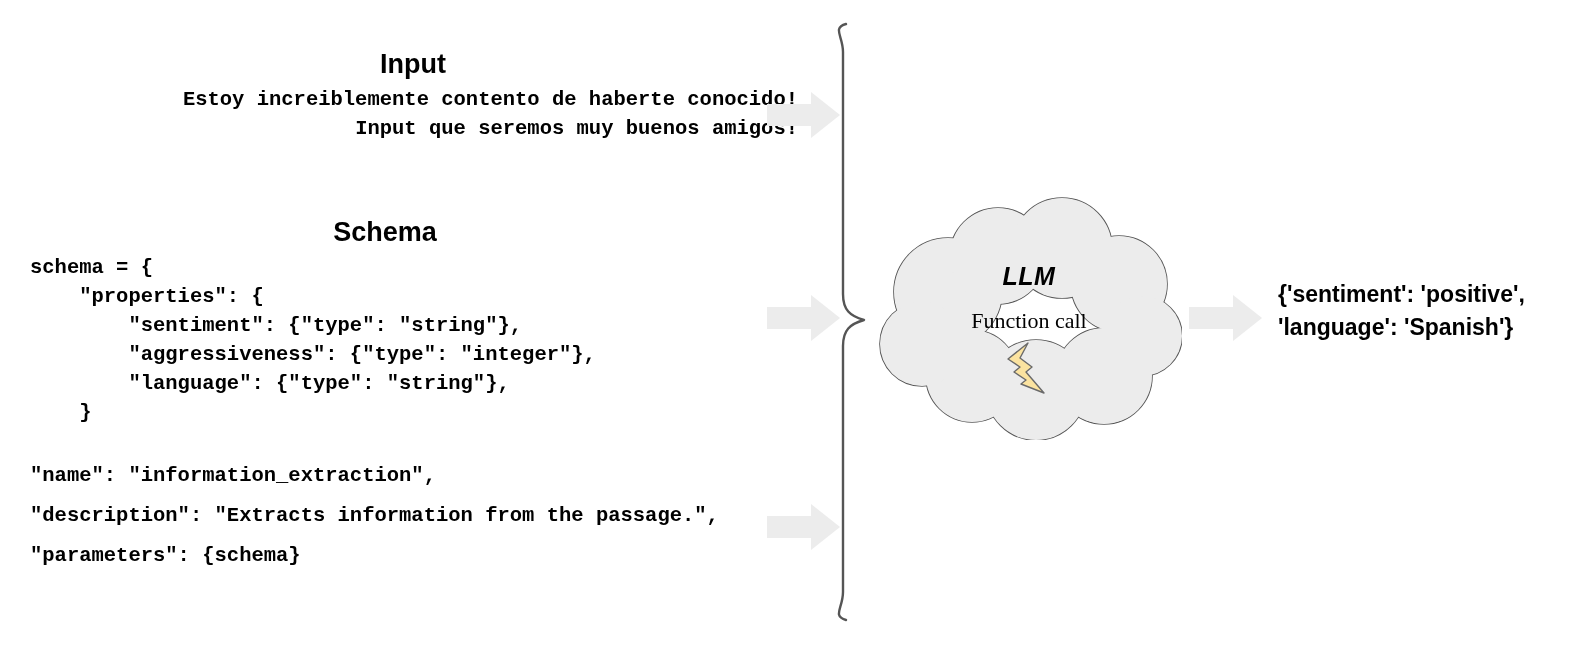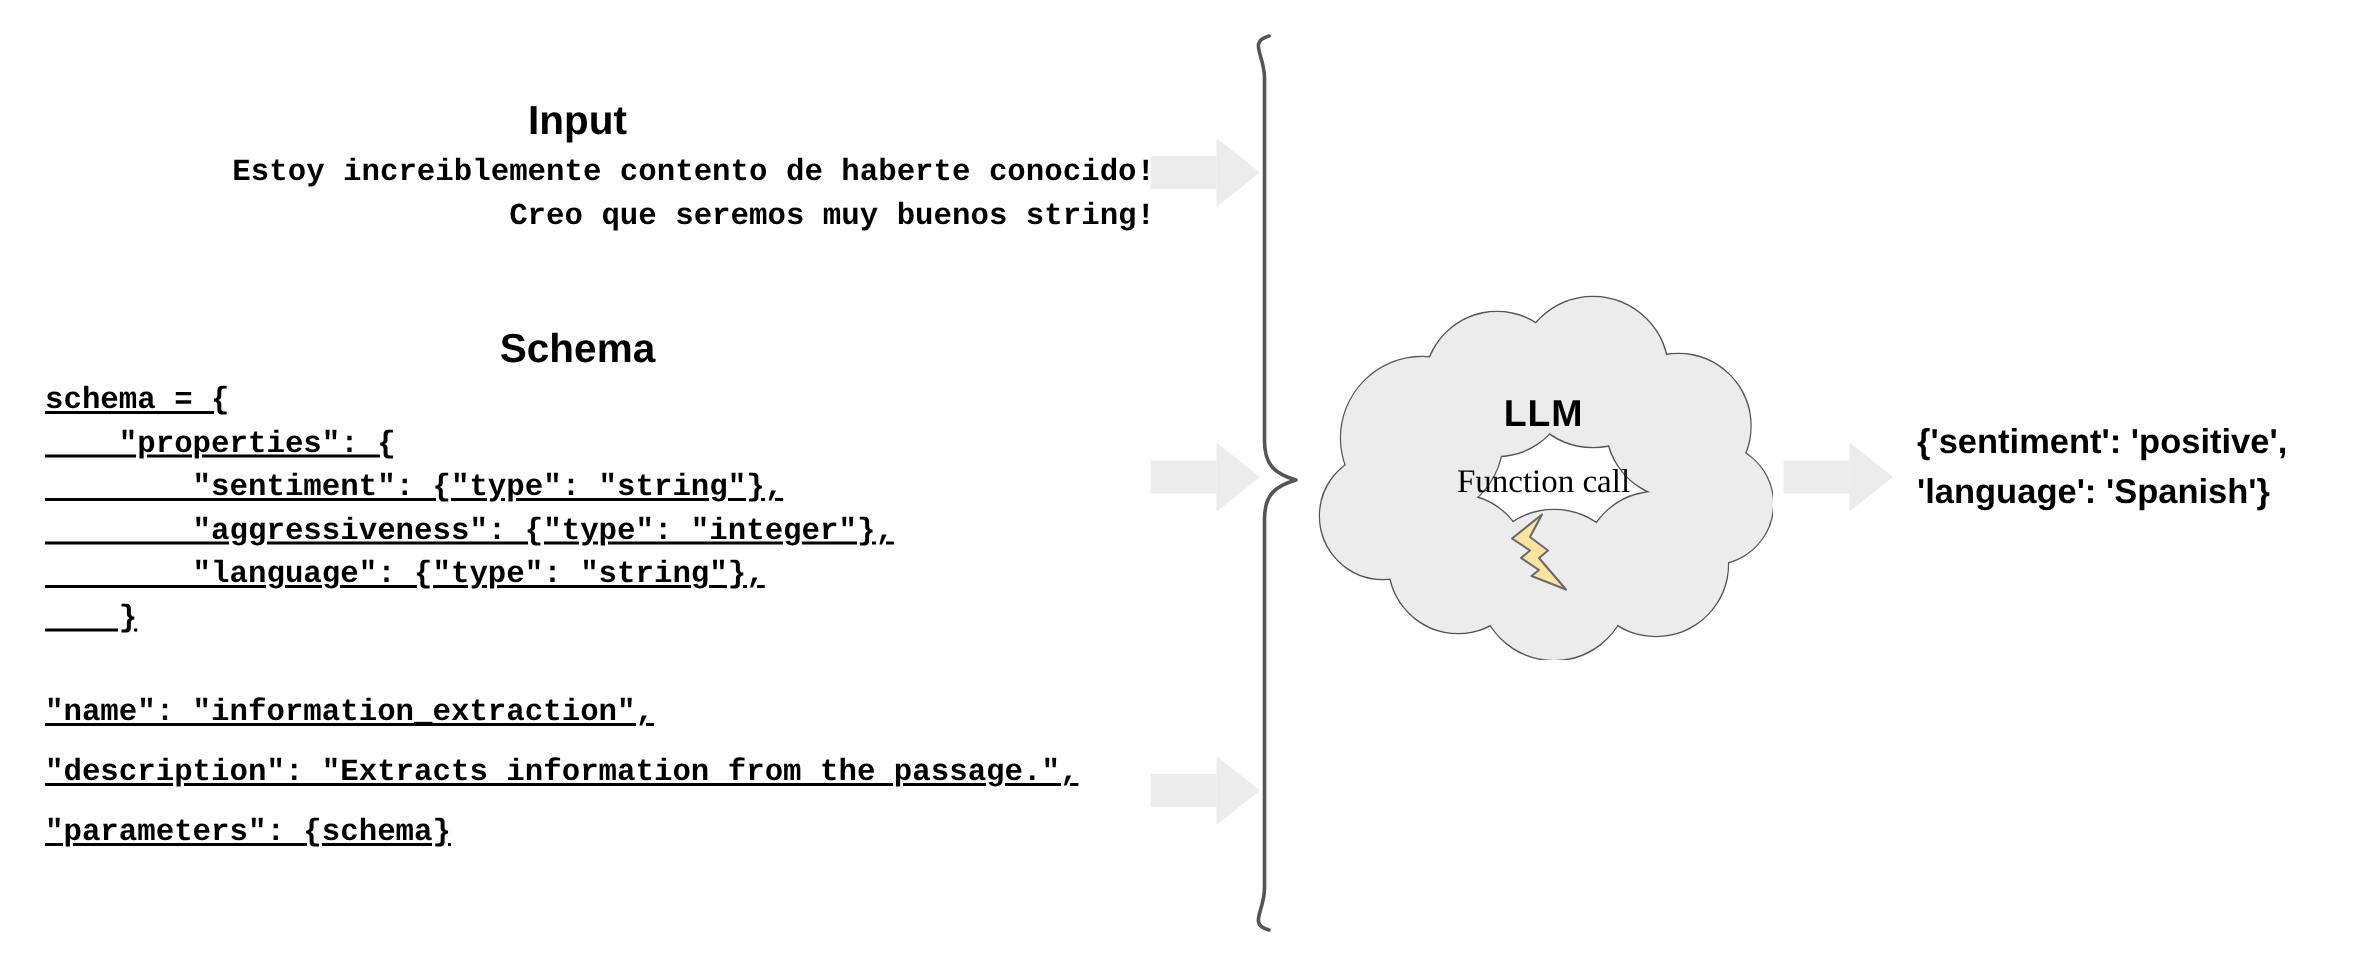--- a/index.html
+++ b/index.html
@@ -41,30 +41,30 @@
     font-weight: bold;
     font-size: 20.5px;
     line-height: 29px;
     color: #000;
     white-space: pre;
   }
   .code.centered { text-align: right; }
   .code.loose { line-height: 40px; }
 
   
-  #input-block   { left: 0;  top: 64px;  width: 770px; }
+  #input-block   { left: 0;  top: 48px;  width: 770px; padding-left: 28px; }
   #schema-block  { left: 0;  top: 216px; width: 770px; }
   #function-block{ left: 0;  top: 456px; width: 770px; }
 
   #input-block .section-title,
   #schema-block .section-title,
   #function-block .section-title { margin-bottom: 5px; }
 
   #schema-block .code,
-  #function-block .code { padding-left: 30px; text-decoration: underline; }
+  #function-block .code { padding-left: 30px; }
 
   
   .arrow {
     position: absolute;
     background: #ececec;
   }
   .arrow .shaft {
     position: absolute;
     left: 0; top: 12px;
     width: 44px; height: 22px;
@@ -112,20 +112,21 @@
     width: 100%;
     text-align: center;
     color: #000;
   }
   #cloud-title {
     top: 66px;
     font-size: 25px;
     font-weight: bold;
     font-family: "Liberation Sans", sans-serif;
     letter-spacing: 0.5px;
+    font-style: italic;
   }
   #cloud-sub {
     top: 112px;
     font-size: 22px;
     font-weight: normal;
     font-family: Liberation Serif, serif;
   }
   #bolt {
     position: absolute;
     left: 128px;
@@ -152,21 +153,21 @@
   }
 </style>
 </head>
 <body>
 
 <div class="stage">
 
   <div class="block" id="input-block">
     <div class="section-title">Input</div>
     <div class="code centered">Estoy increiblemente contento de haberte conocido!</div>
-    <div class="code centered">Creo que seremos muy buenos string!</div>
+    <div class="code centered">Input que seremos muy buenos amigos!</div>
   </div>
 
   <div class="block" id="schema-block">
     <div class="section-title">Schema</div>
     <div class="code">schema = {</div>
     <div class="code">    "properties": {</div>
     <div class="code">        "sentiment": {"type": "string"},</div>
     <div class="code">        "aggressiveness": {"type": "integer"},</div>
     <div class="code">        "language": {"type": "string"},</div>
     <div class="code">    }</div>

